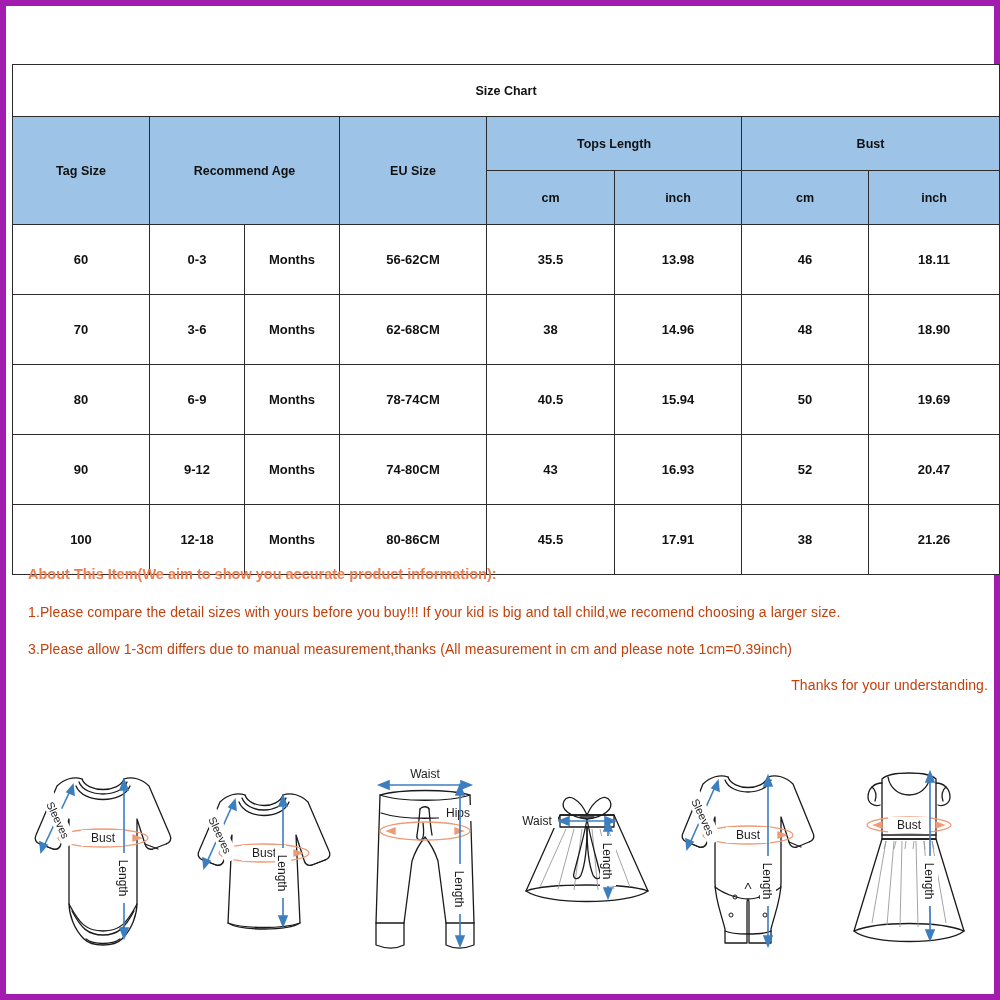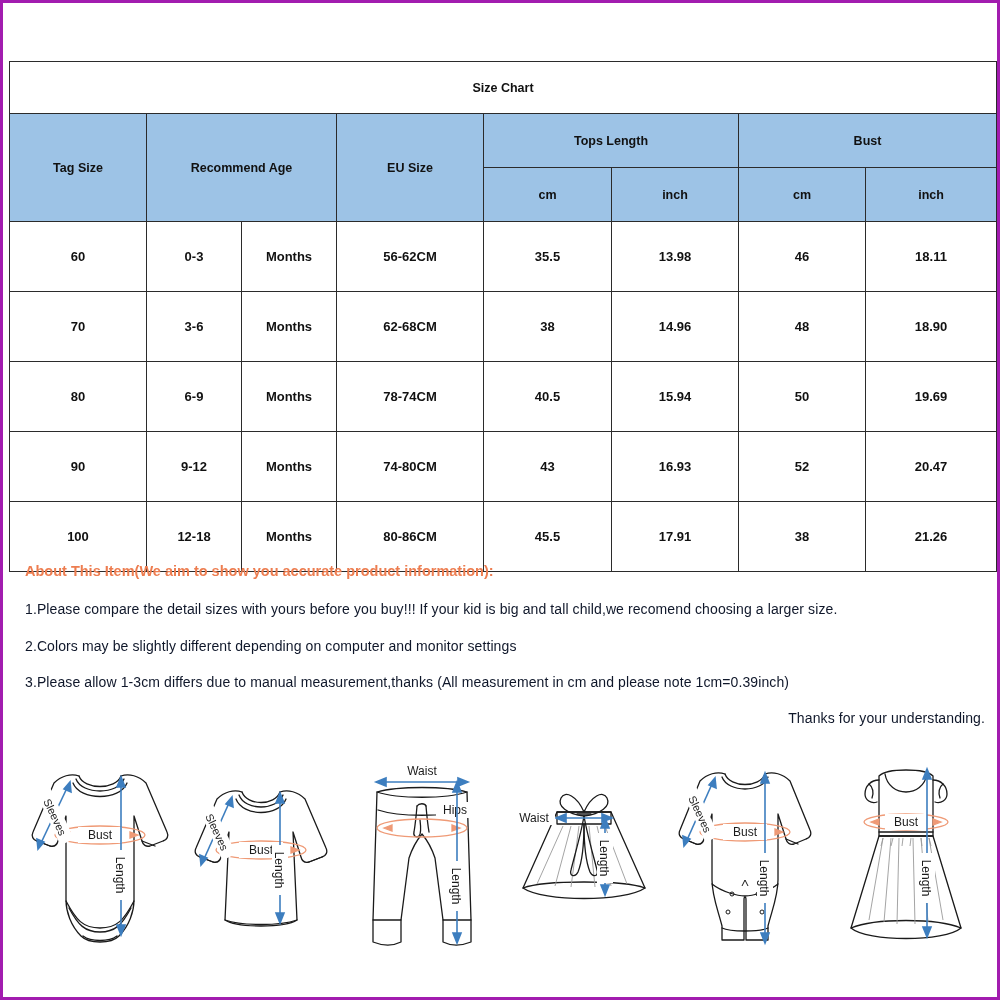--- a/index.html
+++ b/index.html
@@ -13,21 +13,21 @@
     font-family: "Liberation Sans", sans-serif;
     overflow: hidden;
     position: relative;
   }
   #page {
     position: absolute;
     left: 0; top: 0;
     width: 1000px;
     height: 1000px;
     box-sizing: border-box;
-    border: 3px solid #a21caf;
+    border: 6px solid #a21caf;
     background: #fff;
   }
 
   
   .table-wrap {
     position: absolute;
     left: 6px;
     top: 58px;
     width: 987px;
   }
@@ -71,21 +71,21 @@
     width: 960px;
   }
   .about-title {
     color: #ed7d50;
     font-size: 14.5px;
     font-weight: bold;
     margin: 0 0 19px 0;
     line-height: 1.2;
   }
   .about-line {
-    color: #0f172a;
+    color: #c2410c;
     font-size: 14px;
     margin: 0 0 16px 0;
     line-height: 1.45;
     letter-spacing: 0.1px;
   }
   .about-line.last { margin-bottom: 0; text-align: right; }
 
   
   .garments {
     position: absolute;
@@ -191,21 +191,20 @@
           <td>38</td>
           <td>21.26</td>
         </tr>
       </tbody>
     </table>
   </div>
 
   <div class="about">
     <p class="about-title">About This Item(We aim to show you accurate product information):</p>
     <p class="about-line">1.Please compare the detail sizes with yours before you buy!!! If your kid is big and tall child,we recomend choosing a larger size.</p>
-    <p class="about-line">2.Colors may be slightly different depending on computer and monitor settings</p>
     <p class="about-line">3.Please allow 1-3cm differs due to manual measurement,thanks (All measurement in cm and please note 1cm=0.39inch)</p>
     <p class="about-line last">Thanks for your understanding.</p>
   </div>
 
   <div class="garments">
 
     <div class="garment">
       <svg width="158" height="196" viewBox="0 0 158 196">
         <g fill="none" stroke="#1a1a1a" stroke-width="1.3" stroke-linejoin="round" stroke-linecap="round">
           <path d="M58 16 C50 13 40 16 33 23 L12 72 C10 76 12 80 16 81 L29 86 C33 87 36 85 37 81 L45 56 L45 140 C45 152 50 166 60 176 C68 184 90 184 98 176 C108 166 113 152 113 140 L113 56 L121 81 C122 85 125 87 129 86 L142 81 C146 80 148 76 146 72 L125 23 C118 16 108 13 100 16"></path>

